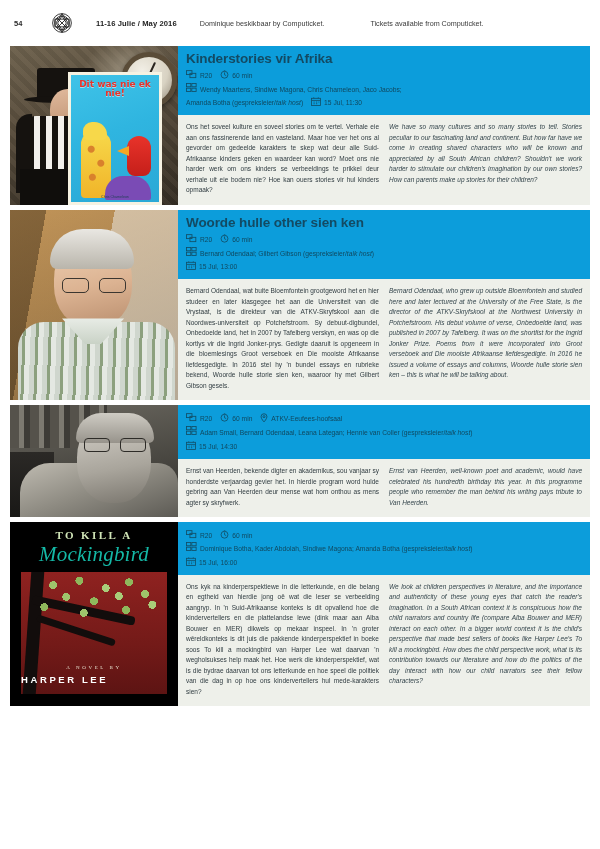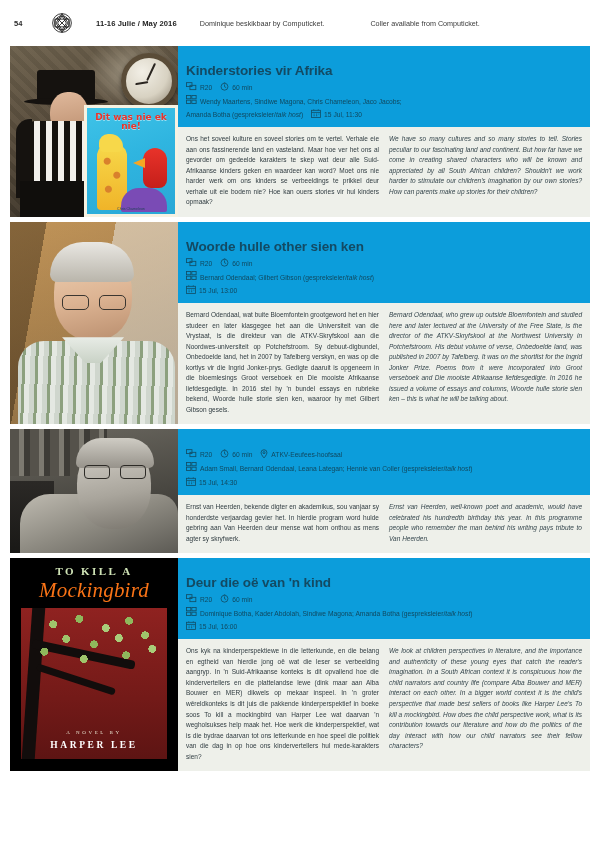--- a/index.html
+++ b/index.html
@@ -47,21 +47,21 @@
   .thumb {
     width: 168px; flex: none;
     position: relative; overflow: hidden;
     background: #23201c;
   }
 
   .body { flex: 1; display: flex; flex-direction: column; min-width: 0; }
 
   .head {
     background: #0c9ddb;
-    padding: 18px 8px 7px 8px;
+    padding: 6px 8px 7px 8px;
     color: #143d52;
   }
   .ev-title {
     font-size: 13.5px;
     font-weight: bold;
     color: #134a63;
     letter-spacing: -0.1px;
     line-height: 1.05;
     margin-bottom: 4px;
   }
@@ -141,22 +141,22 @@
   .man-body:after {
     content:""; position:absolute; left:-6px; top:-2px; width:110px; height:79px;
     background:
       linear-gradient(90deg,#15120f 0 16px, transparent 16px calc(100% - 16px), #15120f calc(100% - 16px) 100%);
     border-radius:14px 14px 0 0;
   }
   .man-legs {
     position:absolute; left:6%; bottom:0; width:100px; height:36px; background:#100e0c;
   }
   .bookcover {
-    position:absolute; right:0; bottom:0;
-    width:94px; height:112px;
+    position:absolute; right:16px; bottom:0;
+    width:94px; height:133px;
     background: linear-gradient(160deg,#3fc3e8 0%, #2fb5e0 45%, #2aa8d6 100%);
     border: 3px solid #f6f2e2;
     overflow:hidden;
   }
   .bc-title {
     position:absolute; top:5px; left:0; right:0; text-align:center;
     font-size:9px; font-weight:bold; color:#e8332a; line-height:1.05;
     font-family:"DejaVu Sans", sans-serif;
     text-shadow: 0 1px 0 rgba(255,255,255,.5);
   }
@@ -235,21 +235,21 @@
     background: linear-gradient(180deg,#2b2926,#191816); }
 
   .photo4 { position:absolute; inset:0; background:#000; }
   .mb-title {
     position:absolute; top:7px; left:0; right:0; text-align:center;
     font-family:"Liberation Serif", serif; color:#cfe3b6;
     font-size:11px; letter-spacing:2.4px; font-weight:bold;
   }
   .mb-title2 {
     position:absolute; top:20px; left:0; right:0; text-align:center;
-    font-family:"Liberation Serif", serif; color:#f97316;
+    font-family:"Liberation Serif", serif; color:#14b8a6;
     font-size:21px; font-style:italic; letter-spacing:.2px;
   }
   .mb-panel {
     position:absolute; left:11px; right:11px; top:50px; bottom:12px;
     background: linear-gradient(180deg,#8f2220 0%,#731a18 60%,#5d1413 100%);
     overflow:hidden;
   }
   .mb-trunk { position:absolute; left:6px; top:0; width:13px; bottom:0;
     background:#120d0c; transform: skewX(-4deg); }
   .mb-branch { position:absolute; left:10px; top:28%; width:72%; height:9px;
@@ -271,22 +271,22 @@
       radial-gradient(circle 4px at 43% 56%, #9fc46b 98%, transparent),
       radial-gradient(circle 4px at 72% 52%, #8fb85c 98%, transparent),
       radial-gradient(circle 4px at 90% 45%, #a9cd79 98%, transparent);
   }
   .mb-anovelby {
     position:absolute; bottom:24px; left:0; right:0; text-align:center;
     font-family:"Liberation Serif", serif; color:#e8e2cf;
     font-size:5px; letter-spacing:2.6px;
   }
   .mb-author {
-    position:absolute; bottom:9px; left:0; right:0; text-align:center;
-    font-family:Liberation Serif, serif; color:#ffffff;
+    position:absolute; bottom:9px; left:0; right:0; text-align:left;
+    font-family:Liberation Sans, sans-serif; color:#ffffff;
     font-size:9.5px; letter-spacing:2.6px; font-weight:bold;
   }
 </style>
 </head>
 <body>
 
 <div class="page">
 
   <div class="masthead">
     <span class="page-number">54</span>
@@ -298,21 +298,21 @@
           <path d="M20 3 L31 20 L20 37 L9 20 Z"></path>
           <path d="M7 13 L33 13 L33 27 L7 27 Z"></path>
           <path d="M20 7 L28 20 L20 33 L12 20 Z"></path>
           <path d="M11 11 L29 29 M29 11 L11 29"></path>
         </g>
       </svg>
     </span>
     <span class="mast-dates">11-16 Julie / May 2016</span>
     <span class="mast-note">Dominique beskikbaar by Computicket.</span>
     <span class="sep"></span>
-    <span class="mast-note">Coller available from Computicket.</span>
+    <span class="mast-note">Tickets available from Computicket.</span>
   </div>
 
   <div class="event">
     <div class="thumb">
       <div class="photo1"></div>
       <div class="clock"></div>
       <div class="man-hat"></div>
       <div class="man-face"></div>
       <div class="man-body"></div>
       <div class="man-legs"></div>
@@ -556,21 +556,20 @@
         <div class="mb-trunk"></div>
         <div class="mb-branch"></div>
         <div class="mb-branch2"></div>
         <div class="mb-leaves"></div>
         <div class="mb-anovelby">A NOVEL BY</div>
         <div class="mb-author">HARPER LEE</div>
       </div>
     </div>
     <div class="body">
       <div class="head">
-        <div class="ev-title">Deur die oë van 'n kind</div>
         <div class="meta-row">
           <span class="ic">
             <svg width="11" height="9" viewBox="0 0 14 11">
                 <g fill="none" stroke="#12485e" stroke-width="1.1">
               <rect x="0.6" y="0.6" width="7" height="5"></rect>
                   <rect x="5" y="4" width="7.5" height="5.5"></rect>
                 </g>
               </svg>
           </span>
           <span>R20</span>

